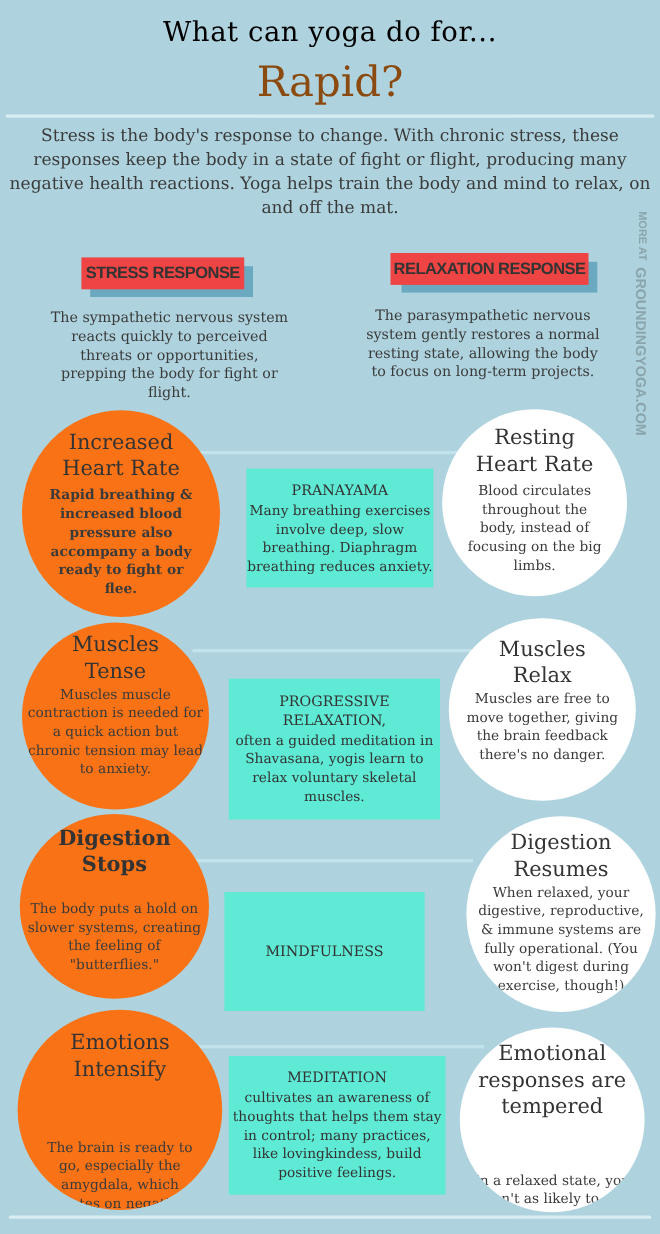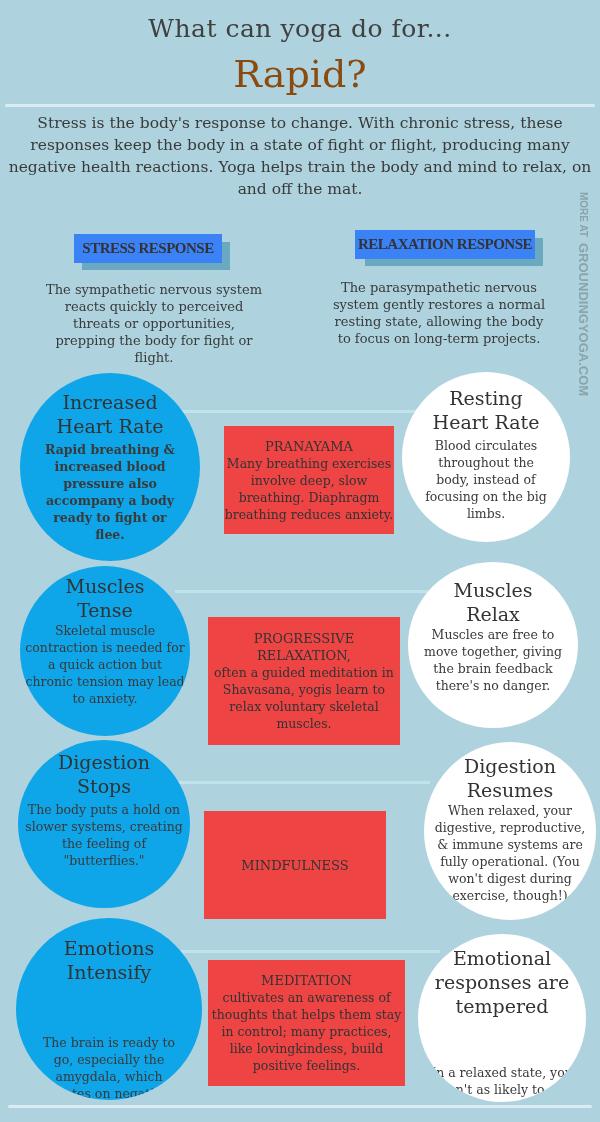--- a/index.html
+++ b/index.html
@@ -6,21 +6,21 @@
     html, body { width: 600px; height: 1122px; overflow: hidden; }
     body {
       background: #aed3de;
       font-family: "DejaVu Serif", serif;
       color: #3a3a3a;
       position: relative;
     }
     .abs { position: absolute; }
     .title-top {
       left: 0; width: 600px; top: 14px; text-align: center;
-      font-family: "DejaVu Serif", serif; font-size: 25px; color: #404040;
+      font-family: "DejaVu Serif", serif; font-size: 25px; color: #000000;
       letter-spacing: 0.5px;
     }
     .title-main {
       left: 0; width: 600px; top: 52px; text-align: center;
       font-family: "DejaVu Serif", serif; font-size: 38px; color: #8a4a10;
     }
     .rule {
       height: 3px; background: #d8ecf2; border-radius: 2px;
     }
     .intro {
@@ -30,43 +30,43 @@
     .side-note {
       left: 570px; top: 192px; width: 26px; height: 220px;
       writing-mode: vertical-rl;
       font-family: "Liberation Sans", sans-serif; font-weight: bold;
       color: #8aa4ab; font-size: 13px; letter-spacing: 0px;
       display: flex; align-items: center;
     }
     .side-note .small { font-size: 10px; margin-bottom: 6px; }
     .label-shadow { background: #6aa9bf; }
     .label-box {
-      background: #3b82f6; color: #333;
-      font-family: Liberation Serif, serif; font-weight: bold;
+      background: #ef4444; color: #333;
+      font-family: Liberation Sans, sans-serif; font-weight: bold;
       font-size: 15px; text-align: center; letter-spacing: -0.5px;
       display: flex; align-items: center; justify-content: center;
     }
     .resp-text {
       text-align: center; font-size: 13px; line-height: 17px; color: #3a3a3a;
     }
     .circle {
       border-radius: 50%;
       display: flex; flex-direction: column; align-items: center;
       text-align: center; overflow: hidden;
     }
-    .circle.stress { background: #0ea5e9; }
+    .circle.stress { background: #f97316; }
     .circle.relax { background: #ffffff; }
     .circle .h {
       font-size: 19px; line-height: 24px; color: #333;
     }
     .circle .b {
       font-size: 12.5px; line-height: 17px; color: #3a3a3a;
     }
     .practice {
-      background: #ef4444; text-align: center; color: #333;
+      background: #5eead4; text-align: center; color: #333;
       font-size: 12.5px; line-height: 17px;
       display: flex; flex-direction: column; justify-content: center; align-items: center;
     }
     .practice .pt { font-size: 13px; }
     .connector { height: 3px; background: #c2e2ec; }
   </style>
 </head>
 <body>
 
 <div class="abs title-top">What can yoga do for...</div>
@@ -98,35 +98,35 @@
   <div>Many breathing exercises involve deep, slow breathing. Diaphragm breathing reduces anxiety.</div>
 </div>
 <div class="abs circle relax" style="left:402px; top:372px; width:168px; height:170px; padding-top:14px;">
   <div class="h" style="width:130px;">Resting Heart Rate</div>
   <div class="b" style="width:125px; margin-top:3px;">Blood circulates throughout the body, instead of focusing on the big limbs.</div>
 </div>
 
 <div class="abs connector" style="left:175px; top:590px; width:255px;"></div>
 <div class="abs circle stress" style="left:20px; top:566px; width:170px; height:170px; padding-top:8px;">
   <div class="h" style="width:120px;">Muscles Tense</div>
-  <div class="b" style="width:164px;">Skeletal muscle contraction is needed for a quick action but chronic tension may lead to anxiety.</div>
+  <div class="b" style="width:164px;">Muscles muscle contraction is needed for a quick action but chronic tension may lead to anxiety.</div>
 </div>
 <div class="abs practice" style="left:208px; top:617px; width:192px; height:128px;">
   <div class="pt" style="width:130px;">PROGRESSIVE RELAXATION,</div>
   <div style="width:186px;">often a guided meditation in Shavasana, yogis learn to relax voluntary skeletal muscles.</div>
 </div>
 <div class="abs circle relax" style="left:408px; top:562px; width:170px; height:166px; padding-top:16px;align-items:center;">
   <div class="h" style="width:120px;">Muscles Relax</div>
   <div class="b" style="width:160px;">Muscles are free to move together, giving the brain feedback there's no danger.</div>
 </div>
 
 <div class="abs connector" style="left:175px; top:781px; width:255px;"></div>
 <div class="abs circle stress" style="left:18px; top:740px; width:172px; height:168px; padding-top:10px;">
-  <div class="h" style="width:120px;">Digestion Stops</div>
-  <div class="b" style="width:160px; margin-top:3px;">The body puts a hold on slower systems, creating the feeling of "butterflies."</div>
+  <div class="h" style="width:120px;font-weight:bold;">Digestion Stops</div>
+  <div class="b" style="width:160px; margin-top:19px;">The body puts a hold on slower systems, creating the feeling of "butterflies."</div>
 </div>
 <div class="abs practice" style="left:204px; top:811px; width:182px; height:108px;">
   <div class="pt">MINDFULNESS</div>
 </div>
 <div class="abs circle relax" style="left:424px; top:742px; width:172px; height:178px; padding-top:12px;">
   <div class="h" style="width:120px;">Digestion Resumes</div>
   <div class="b" style="width:160px;">When relaxed, your digestive, reproductive, &amp; immune systems are fully operational. (You won't digest during exercise, though!)</div>
 </div>
 
 <div class="abs connector" style="left:180px; top:950px; width:260px;"></div>

